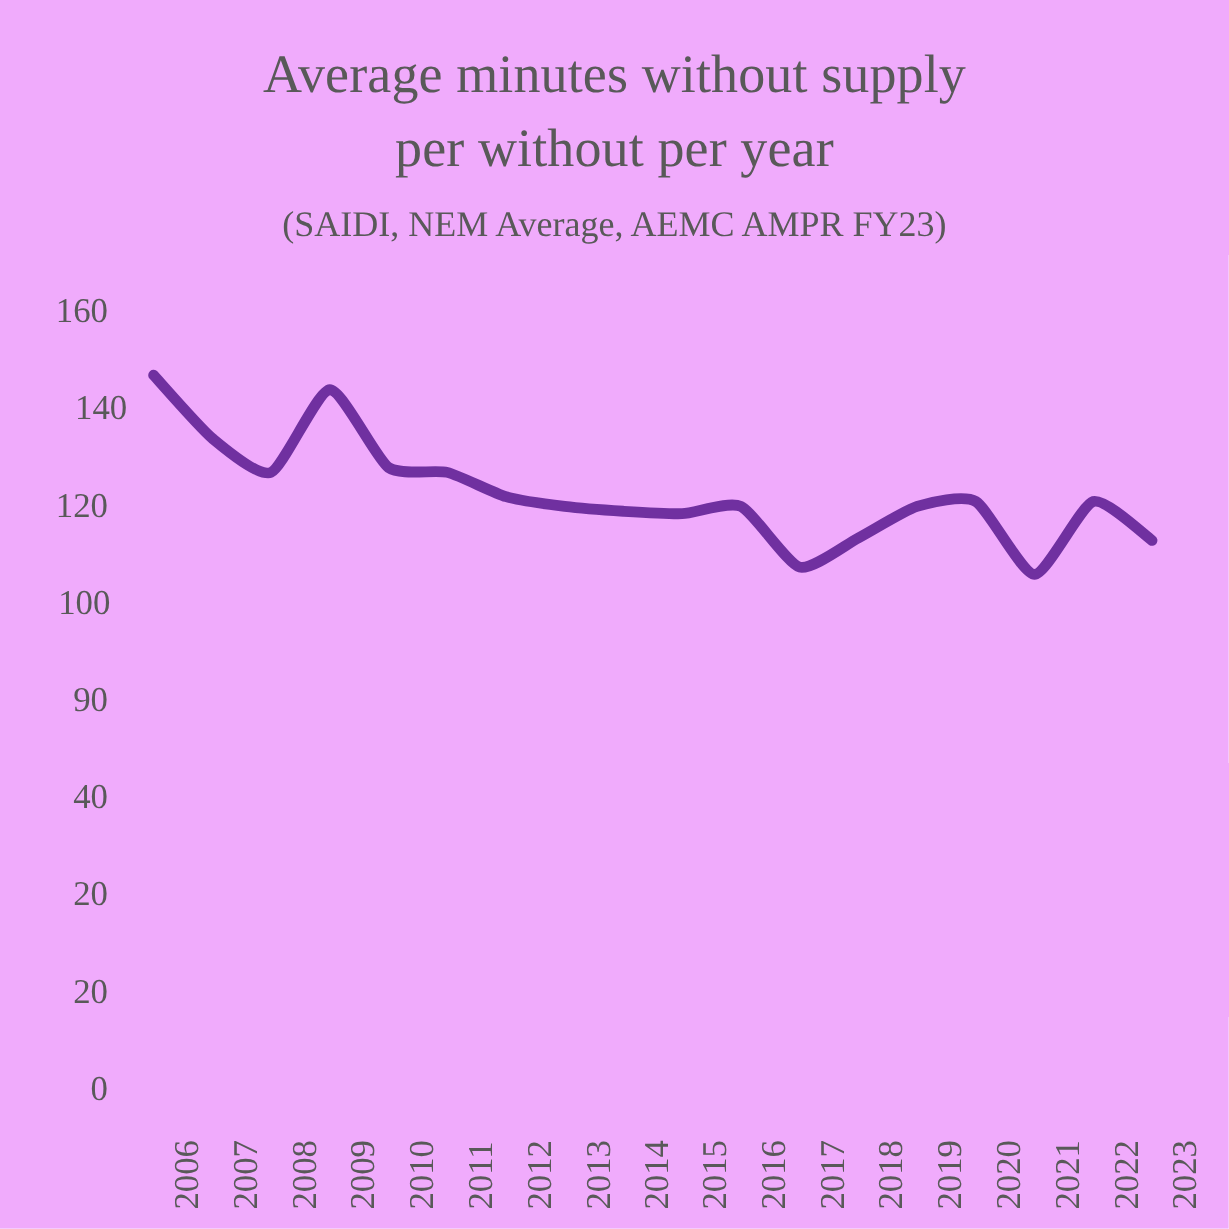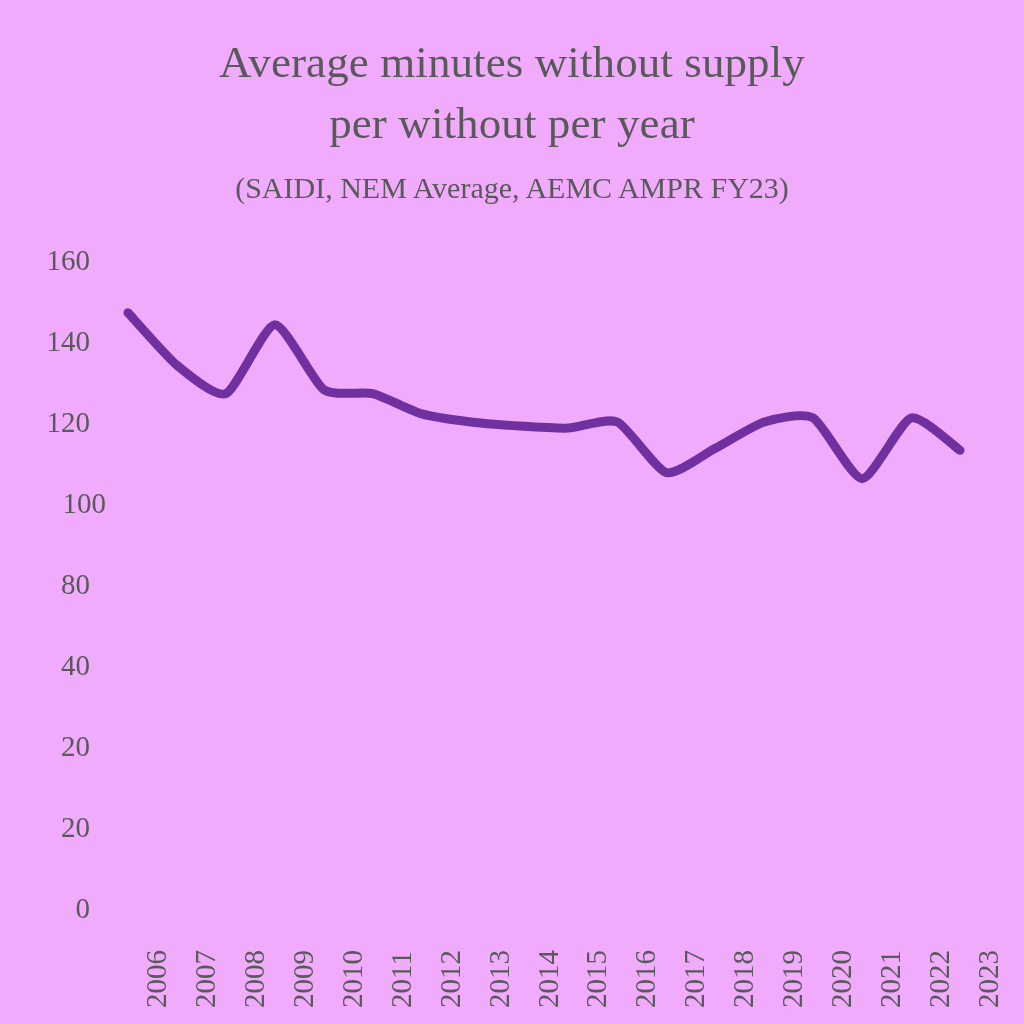--- a/index.html
+++ b/index.html
@@ -90,24 +90,24 @@
   </div>
 
   <div class="plot-area" id="plot-area">
     <svg class="plot-svg" id="plot-svg" width="1024" height="1024">
         <path d="M 128.00 312.65 C 133.06 318.09, 166.83 356.93, 176.94 365.30 C 187.06 373.67, 215.77 397.83, 225.88 393.65 C 236.00 389.46, 264.71 325.22, 274.82 324.80 C 284.94 324.38, 313.65 382.49, 323.76 389.60 C 333.88 396.71, 362.59 391.14, 372.71 393.65 C 382.82 396.16, 411.53 410.97, 421.65 413.90 C 431.76 416.83, 460.47 420.74, 470.59 422.00 C 480.70 423.26, 509.41 425.42, 519.53 426.05 C 529.64 426.68, 558.36 428.49, 568.47 428.07 C 578.59 427.66, 607.30 417.40, 617.41 422.00 C 627.53 426.60, 656.24 469.90, 666.35 472.63 C 676.47 475.35, 705.18 453.56, 715.29 448.32 C 725.41 443.09, 754.12 425.14, 764.24 422.00 C 774.35 418.86, 803.06 412.09, 813.18 417.95 C 823.29 423.81, 852.00 478.70, 862.12 478.70 C 872.23 478.70, 900.94 420.88, 911.06 417.95 C 921.17 415.02, 954.94 447.00, 960.00 450.35" fill="none" stroke="#7030A0" stroke-width="9" stroke-linecap="round" stroke-linejoin="round"></path>
       </svg>
   <div class="y-tick" style="left: 0px; top: 908px;">0</div>
       <div class="y-tick" style="left: 0px; top: 827px;">20</div>
       <div class="y-tick" style="left: 0px; top: 746px;">20</div>
       <div class="y-tick" style="left: 0px; top: 665px;">40</div>
-      <div class="y-tick" style="left: 0px; top: 584px;">80</div>
-      <div class="y-tick" style="left: 16px; top: 503px;">100</div>
+      <div class="y-tick" style="left: 0px; top: 584px;">90</div>
+      <div class="y-tick" style="left: 2px; top: 503px;">100</div>
       <div class="y-tick" style="left: 0px; top: 422px; text-align: right;">120</div>
-      <div class="y-tick" style="left: 0px; top: 341px;">140</div>
+      <div class="y-tick" style="left: 16px; top: 341px;">140</div>
       <div class="y-tick" style="left: 0px; top: 260px;">160</div>
       <div class="x-tick" style="left: 140px; top: 1008px;">2006</div>
       <div class="x-tick" style="left: 188.941px; top: 1008px;">2007</div>
       <div class="x-tick" style="left: 237.882px; top: 1008px;">2008</div>
       <div class="x-tick" style="left: 286.824px; top: 1008px;">2009</div>
       <div class="x-tick" style="left: 335.765px; top: 1008px;">2010</div>
       <div class="x-tick" style="left: 384.706px; top: 1008px;">2011</div>
       <div class="x-tick" style="left: 433.647px; top: 1008px;">2012</div>
       <div class="x-tick" style="left: 482.588px; top: 1008px;">2013</div>
       <div class="x-tick" style="left: 531.529px; top: 1008px;">2014</div>

